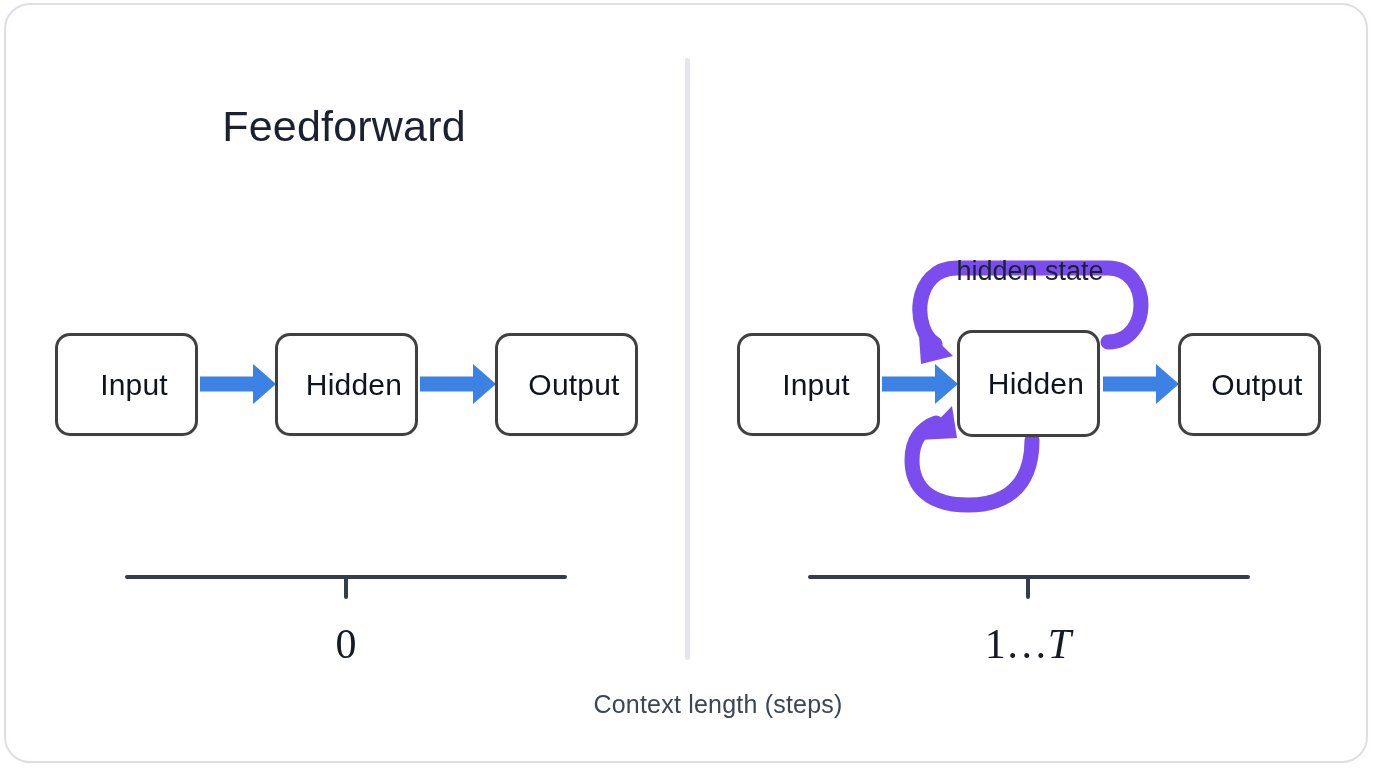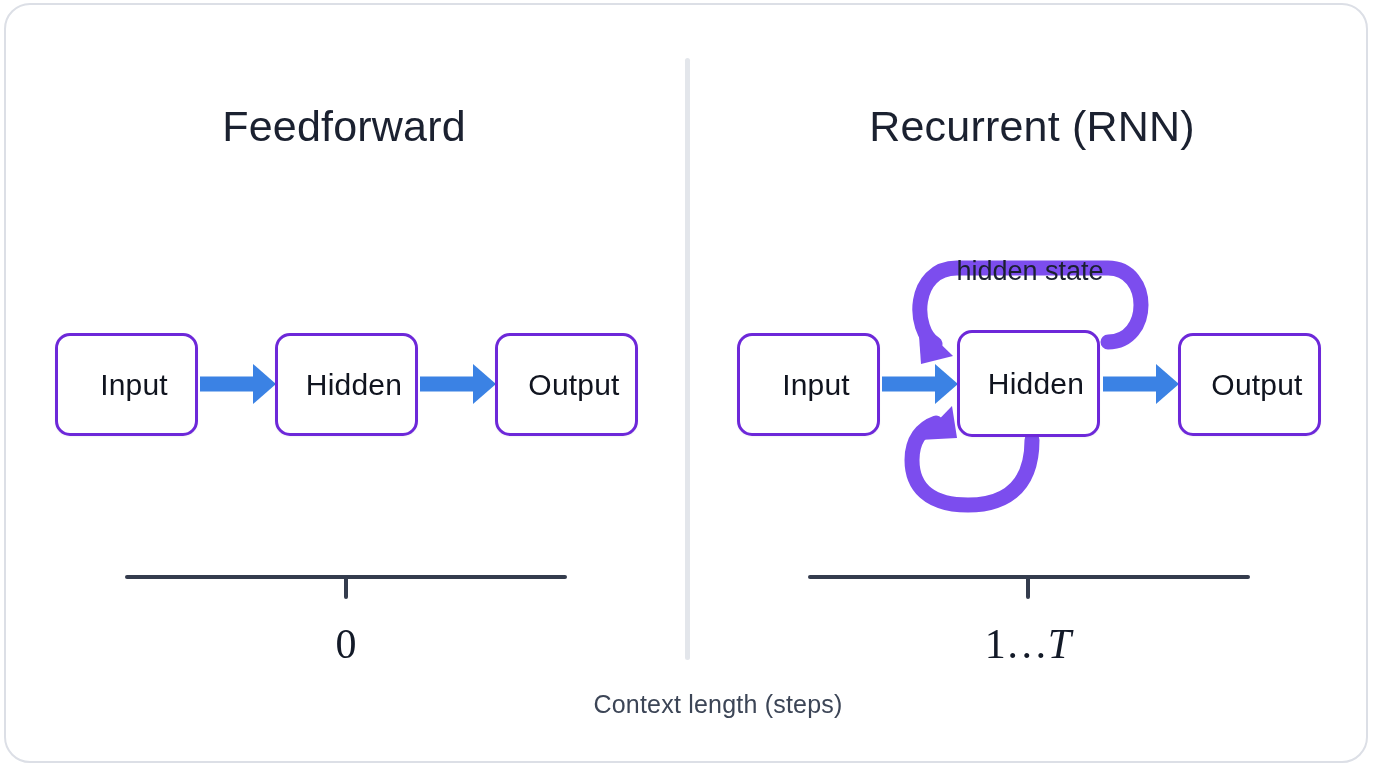--- a/index.html
+++ b/index.html
@@ -59,21 +59,21 @@
     margin-top: 10px;
   }
   #title-left  { left: 0px;   width: 688px; }
   #title-right { left: 688px; width: 688px; }
 
   
   .node {
     position: absolute;
     box-sizing: border-box;
     background: #ffffff;
-    border: 3px solid #6d28d9;
+    border: 3px solid #404040;
     border-radius: 15px;
     display: flex;
     align-items: center;
     justify-content: center;
     font-size: 30px;
     color: #10141f;
     letter-spacing: 0.2px;
     box-shadow: 0 1px 2px rgba(20,25,40,0.05);
     padding-left: 15px;
   }
@@ -160,21 +160,20 @@
 <body>
 
 <div id="stage">
 
   <div class="card"></div>
 
   <div class="divider"></div>
 
   <div id="title-left" class="panel-title">Feedforward</div>
 
-  <div id="title-right" class="panel-title">Recurrent (RNN)</div>
 
   <svg class="arrow-layer" viewBox="0 0 1376 768">
     <defs>
       <marker id="blue-head" markerWidth="5" markerHeight="5" refX="2.2" refY="2.5" orient="auto" markerUnits="strokeWidth">
         <path d="M0,0 L5,2.5 L0,5 z" fill="#3b82e4"></path>
       </marker>
     </defs>
 
     <g>
       <path d="M200,384 L258,384" stroke="#3b82e4" stroke-width="15" fill="none"></path>

